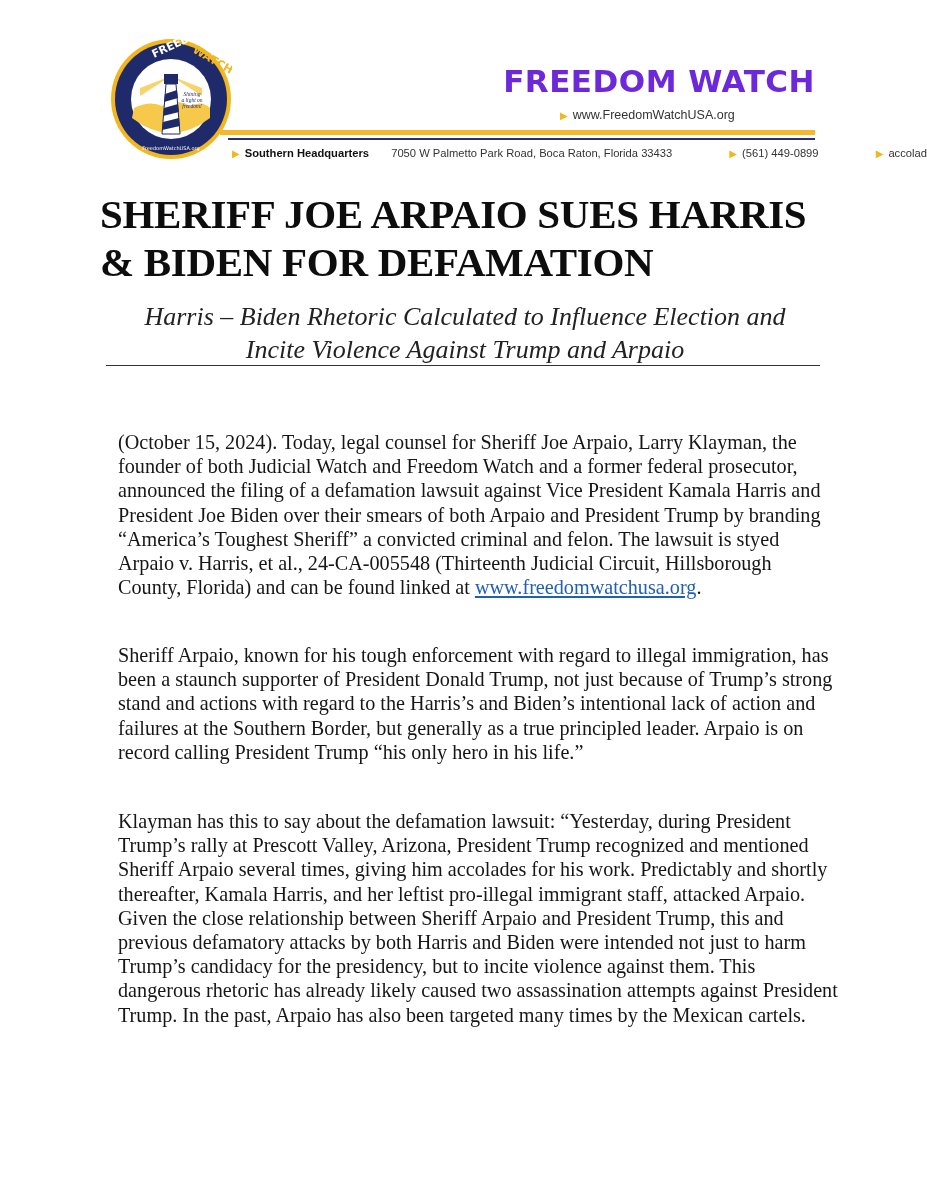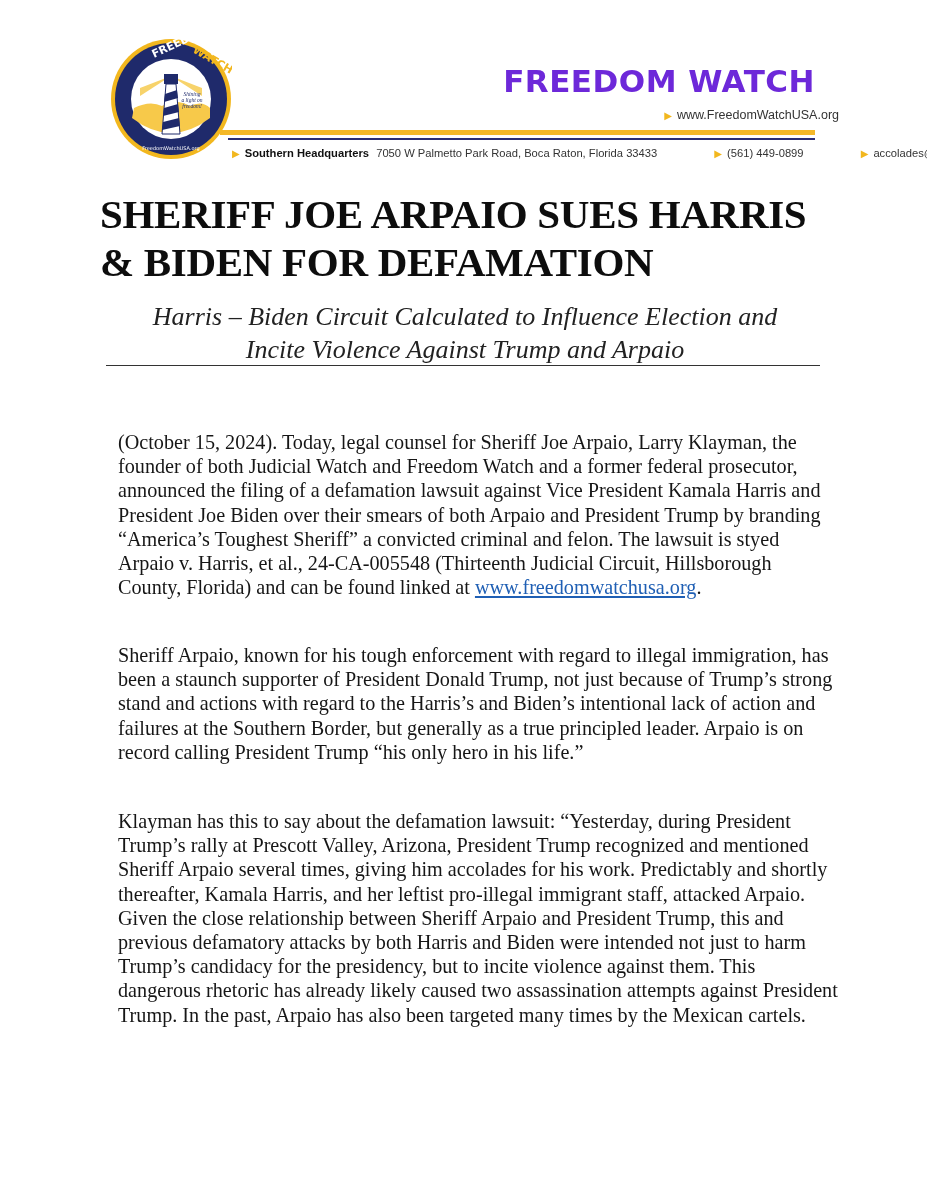--- a/index.html
+++ b/index.html
@@ -3,28 +3,28 @@
 <meta charset="utf-8">
 <style>
   html, body { margin: 0; padding: 0; background: #ffffff; }
   body { width: 927px; height: 1200px; position: relative; overflow: hidden; font-family: "Liberation Serif", serif; color: #111; }
 
   
   .letterhead { position: absolute; left: 0; top: 0; width: 927px; height: 175px; }
   .seal { position: absolute; left: 110px; top: 38px; width: 122px; height: 122px; }
   .brand { position: absolute; left: 440px; top: 66px; width: 375px; text-align: right;
            font-family: "DejaVu Sans", sans-serif; font-weight: bold; font-size: 31px; letter-spacing: 0.5px; color: #6d28d9; line-height: 1; }
-  .website-line { position: absolute; left: 584px; top: 108px; width: 255px; text-align: right;
+  .website-line { position: absolute; left: 560px; top: 108px; width: 255px; text-align: left;
                   font-family: "Liberation Sans", sans-serif; font-size: 12.5px; color: #333; }
   .arrow { color: #f2b71e; font-size: 10px; margin-right: 5px; }
   .rule-gold { position: absolute; left: 220px; top: 130px; width: 595px; height: 5px; background: #f4b829; }
   .rule-navy { position: absolute; left: 228px; top: 138px; width: 587px; height: 2px; background: #2a2e76; }
   .contact-line { position: absolute; left: 232px; top: 147px; width: 590px;
                   font-family: "Liberation Sans", sans-serif; font-size: 11.2px; color: #333; white-space: nowrap; }
-  .contact-line .hq { font-weight: bold; color: #111; margin-right: 4px; }
+  .contact-line .hq { font-weight: bold; color: #111; margin-right: 19px; }
   .contact-line .sep { margin-left: 10px; padding-left: 44px; }
 
   
   .title { position: absolute; left: 100px; top: 190px; width: 730px; 
            font-family: "Liberation Serif", serif; font-weight: bold; font-size: 41px; line-height: 48px; color: #0d0d0d; letter-spacing: -0.3px; }
   .subtitle { position: absolute; left: 100px; top: 300px; width: 730px; text-align: center;
               font-family: "Liberation Serif", serif; font-style: italic; font-size: 26px; line-height: 33px; color: #222; }
   .title-rule { position: absolute; left: 106px; top: 365px; width: 714px; height: 1px; background: #333; }
 
   
@@ -70,21 +70,21 @@
     <span class="sep"><span class="arrow">▶</span><span>(561) 449-0899</span></span>
     <span class="sep"><span class="arrow">▶</span><span>accolades@gmail.com</span></span>
   </div>
 </div>
 
 <div class="title">
   <div>SHERIFF JOE ARPAIO SUES HARRIS</div>
   <div>&amp; BIDEN FOR DEFAMATION</div>
 </div>
 <div class="subtitle">
-  <div>Harris – Biden Circuit Calculated to Influence Election and</div>
+  <div>Harris – Biden Rhetoric Calculated to Influence Election and</div>
   <div>Incite Violence Against Trump and Arpaio</div>
 </div>
 <div class="title-rule"></div>
 
 <p class="body-text p1"><span>(October 15, 2024). Today, legal counsel for Sheriff Joe Arpaio, Larry Klayman, the founder of both Judicial Watch and Freedom Watch and a former federal prosecutor, announced the filing of a defamation lawsuit against Vice President Kamala Harris and President Joe Biden over their smears of both Arpaio and President Trump by branding “America’s Toughest Sheriff” a convicted criminal and felon. The lawsuit is styed Arpaio v. Harris, et al., 24-CA-005548 (Thirteenth Judicial Circuit, Hillsborough County, Florida) and can be found linked at </span><a class="link">www.freedomwatchusa.org</a><span>.</span></p>
 
 <p class="body-text p2">Sheriff Arpaio, known for his tough enforcement with regard to illegal immigration, has been a staunch supporter of President Donald Trump, not just because of Trump’s strong stand and actions with regard to the Harris’s and Biden’s intentional lack of action and failures at the Southern Border, but generally as a true principled leader. Arpaio is on record calling President Trump “his only hero in his life.”</p>
 
 <p class="body-text p3">Klayman has this to say about the defamation lawsuit: “Yesterday, during President Trump’s rally at Prescott Valley, Arizona, President Trump recognized and mentioned Sheriff Arpaio several times, giving him accolades for his work. Predictably and shortly thereafter, Kamala Harris, and her leftist pro-illegal immigrant staff, attacked Arpaio. Given the close relationship between Sheriff Arpaio and President Trump, this and previous defamatory attacks by both Harris and Biden were intended not just to harm Trump’s candidacy for the presidency, but to incite violence against them. This dangerous rhetoric has already likely caused two assassination attempts against President Trump. In the past, Arpaio has also been targeted many times by the Mexican cartels.</p>
 

